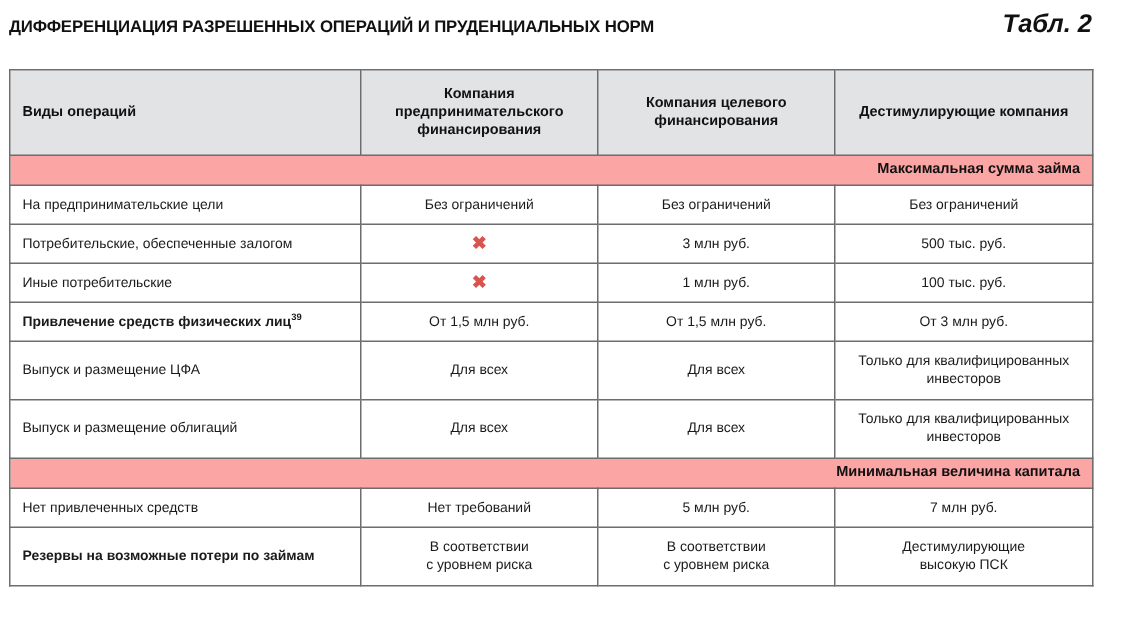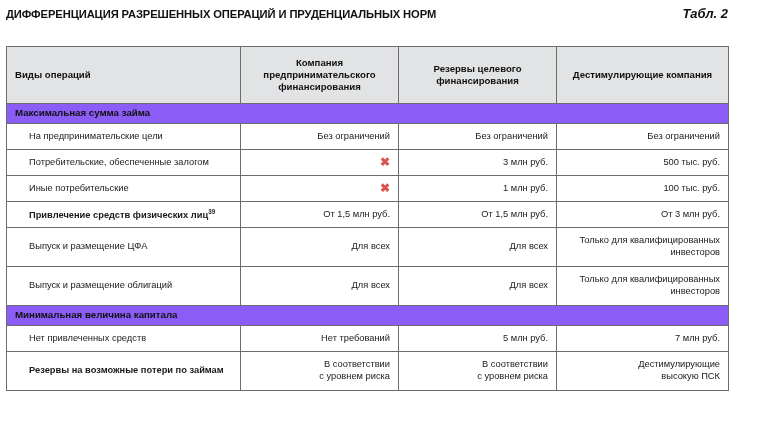--- a/index.html
+++ b/index.html
@@ -33,21 +33,21 @@
     justify-content: space-between;
   }
   .doc-title {
     font-size: 11.2px;
     font-weight: bold;
     letter-spacing: -0.1px;
     color: #111111;
     white-space: nowrap;
   }
   .table-number {
-    font-size: 13px;
+    font-size: 17px;
     font-style: italic;
     font-weight: bold;
     color: #111111;
     white-space: nowrap;
   }
 
   
   .table-wrap {
     position: absolute;
     left: 6px;
@@ -80,38 +80,38 @@
     font-size: 9.6px;
     text-align: center;
     height: 56px;
     color: #111111;
   }
   thead th.first-col {
     text-align: left;
   }
 
   tr.section-row td {
-    background: #8b5cf6;
+    background: #fca5a5;
     font-weight: bold;
     font-size: 9.7px;
     height: 19px;
     padding-left: 8px;
-    text-align: left;
+    text-align: right;
     color: #111111;
   }
 
   tr.data-row td {
     background: #ffffff;
     height: 25px;
-    text-align: right;
+    text-align: center;
     font-size: 9.3px;
   }
   tr.data-row td.label {
     text-align: left;
-    padding-left: 22px;
+    padding-left: 8px;
   }
   tr.data-row td.label.bold {
     font-weight: bold;
   }
   tr.data-row.tall td {
     height: 38px;
   }
 
   .xmark {
     color: #d9534f;
@@ -149,21 +149,21 @@
         <tr id="header-row">
             <th class="first-col">
               <span class="two-line">Виды операций</span>
             </th>
             <th>
               <span class="two-line">Компания</span>
               <span class="two-line">предпринимательского</span>
               <span class="two-line">финансирования</span>
             </th>
             <th>
-              <span class="two-line">Резервы целевого</span>
+              <span class="two-line">Компания целевого</span>
               <span class="two-line">финансирования</span>
             </th>
             <th>
               <span class="two-line">Дестимулирующие компания</span>
             </th>
           </tr>
       </thead>
       <tbody id="table-body">
           <tr class="section-row">
             <td colspan="4">Максимальная сумма займа</td>

